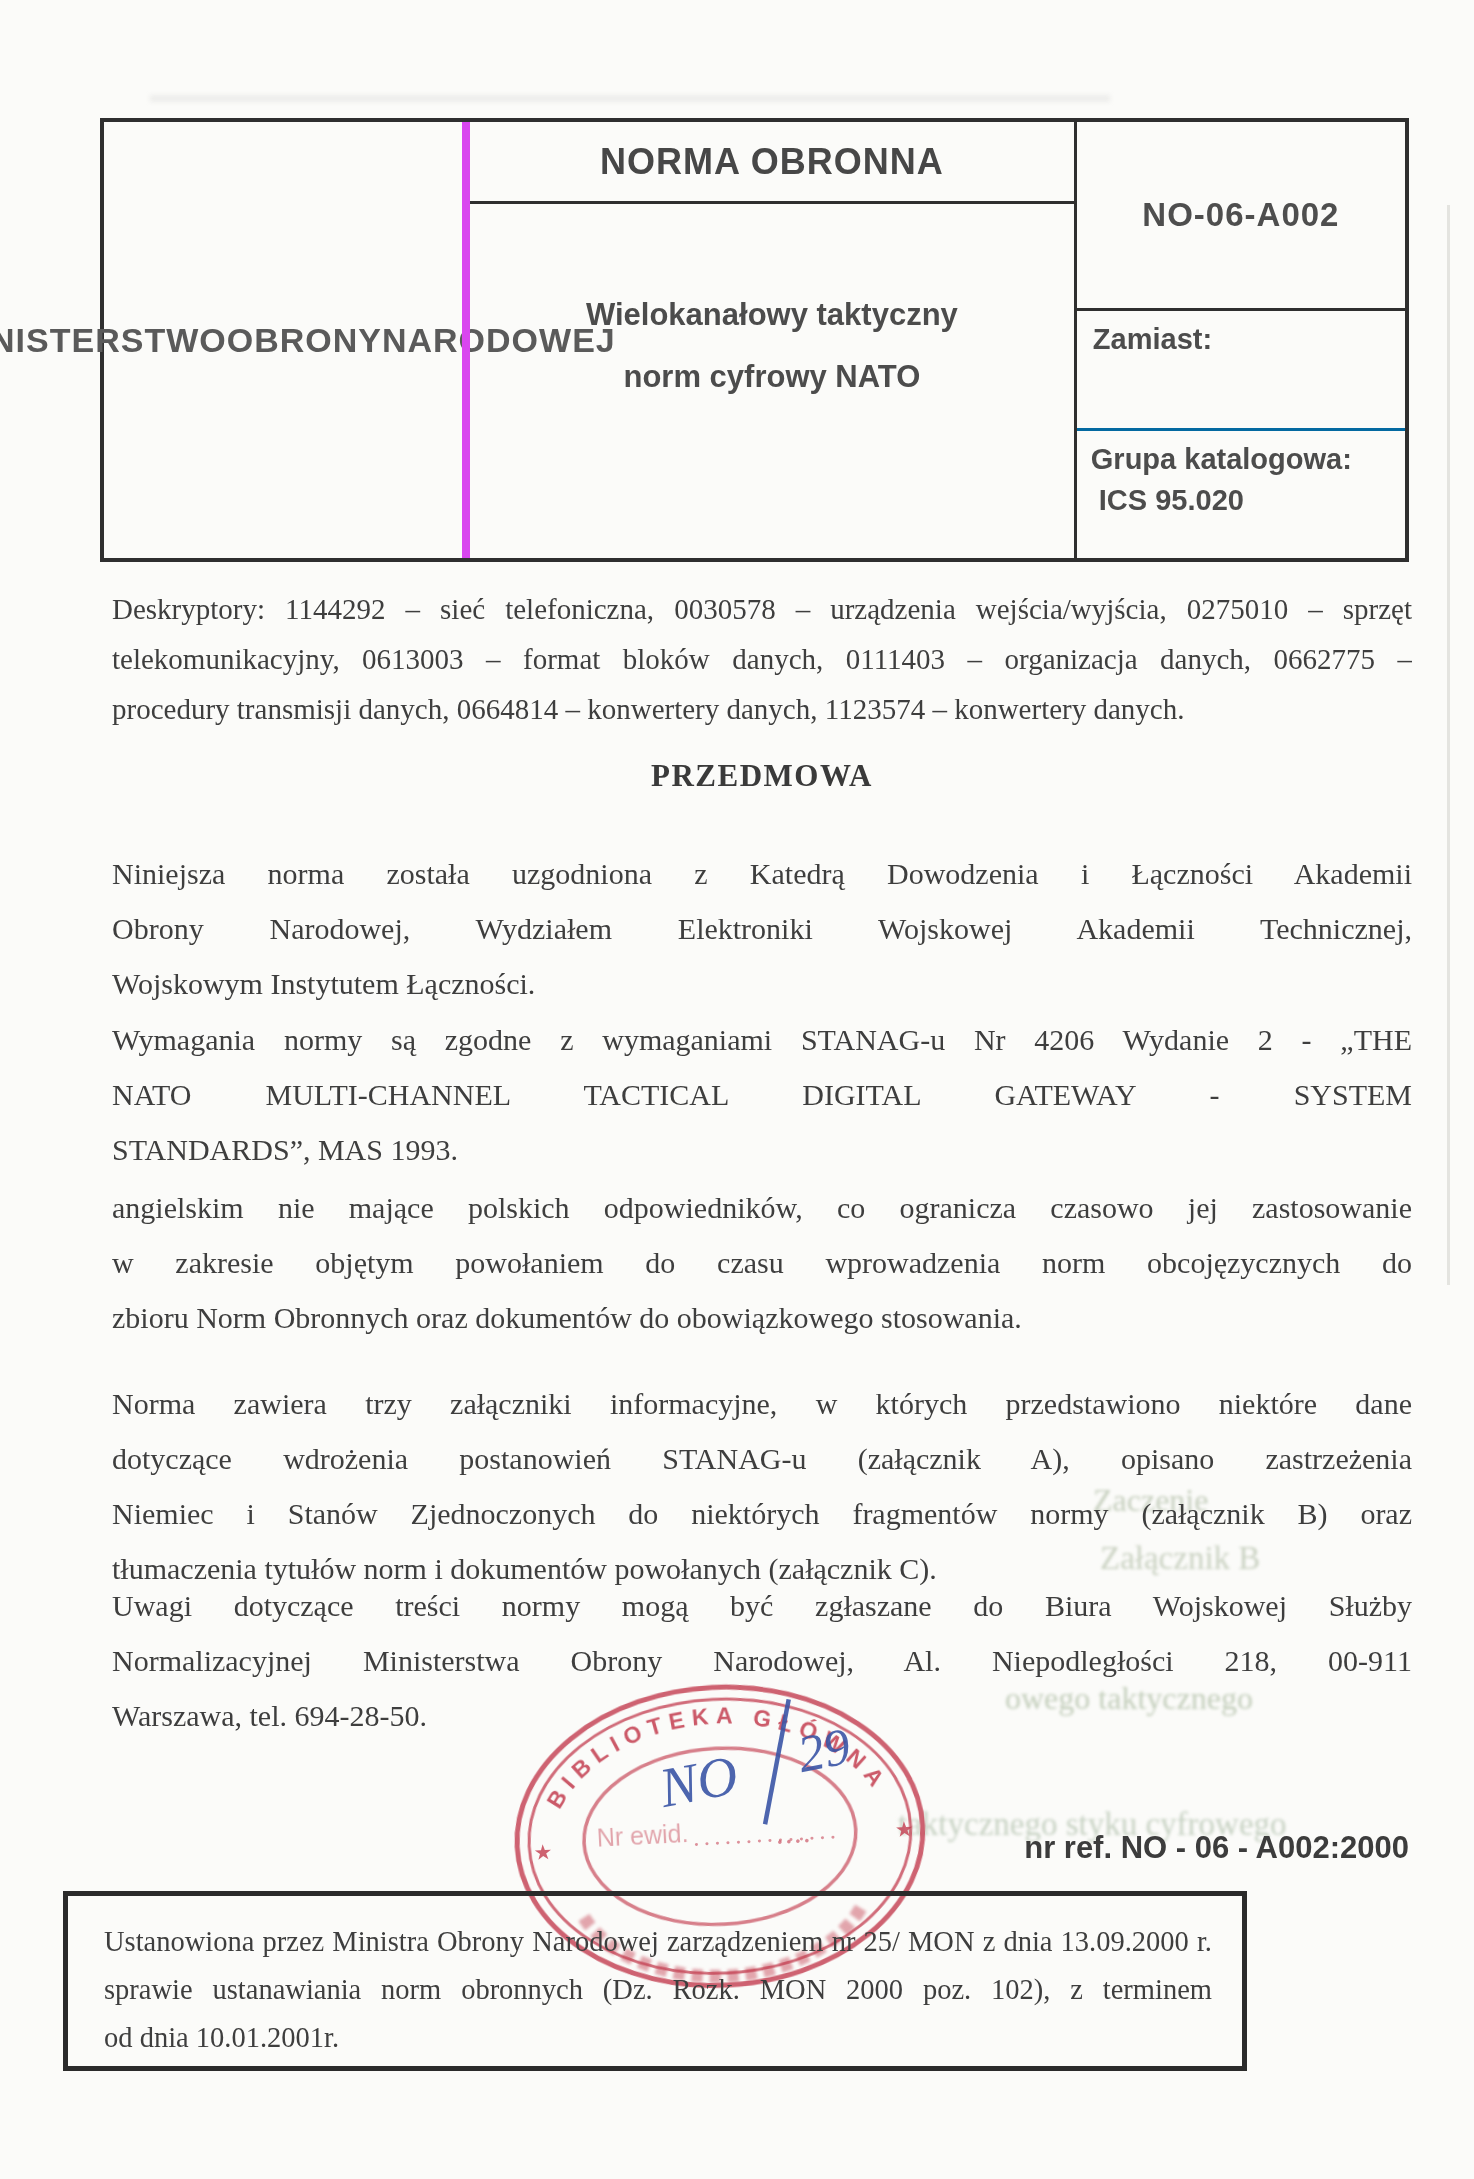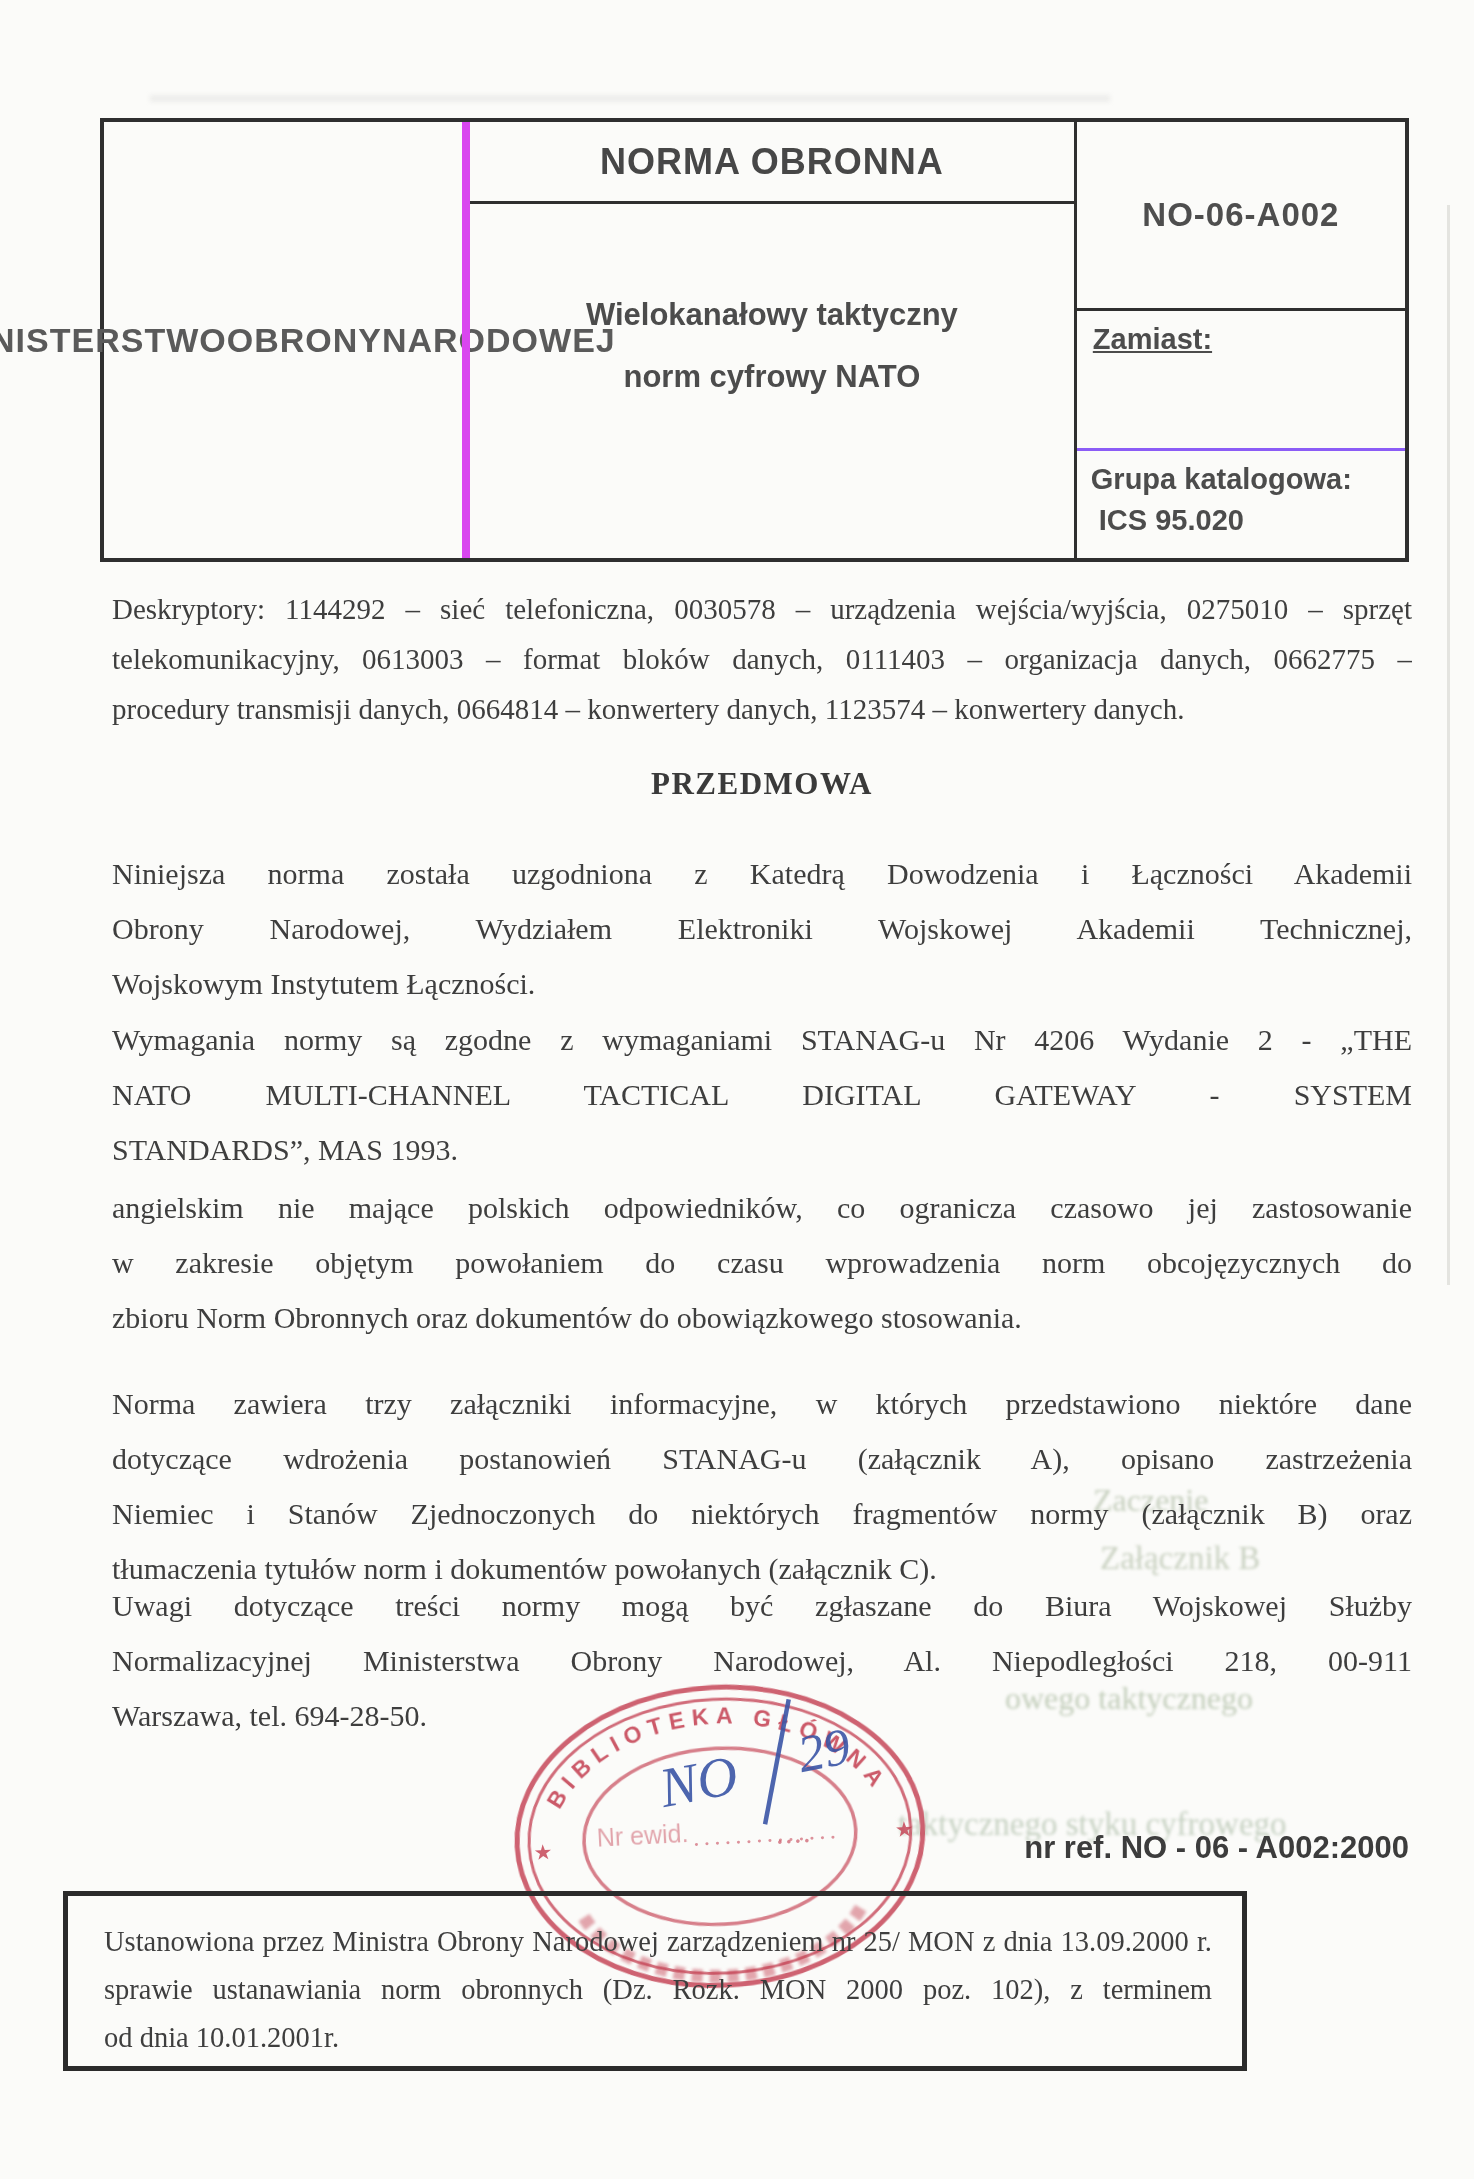--- a/index.html
+++ b/index.html
@@ -14,32 +14,32 @@
             font-size:34px;color:#5a5a5a;letter-spacing:1px;}
   .col-mid{width:620px;box-sizing:border-box;border-left:8px solid #d946ef;border-right:3px solid #2f2f2f;
            display:flex;flex-direction:column;}
   .cell-norma{height:79px;border-bottom:3px solid #2f2f2f;display:flex;align-items:center;
               justify-content:center;font-size:36px;color:#474747;letter-spacing:1px;}
   .cell-title{flex:1;display:flex;flex-direction:column;align-items:center;padding-top:80px;
               font-size:31px;color:#4c4c4c;line-height:62px;}
   .col-right{width:331px;box-sizing:border-box;display:flex;flex-direction:column;color:#4c4c4c;}
   .cell-code{height:189px;border-bottom:3px solid #2f2f2f;box-sizing:border-box;display:flex;
              align-items:center;justify-content:center;font-size:33px;color:#4e4e4e;letter-spacing:1px;}
-  .cell-zamiast{height:140px;border-bottom:3px solid #8b5cf6;box-sizing:border-box;
-                padding:12px 0 0 16px;font-size:29px;text-decoration:underline;}
+  .cell-zamiast{height:120px;border-bottom:3px solid #0369a1;box-sizing:border-box;
+                padding:12px 0 0 16px;font-size:29px;}
   .cell-grupa{flex:1;padding:8px 0 12px 14px;font-size:29px;line-height:41px;}
   .grupa-val{padding-left:8px;}
   
   .block{position:absolute;left:112px;width:1300px;}
   .jl{height:55px;overflow:hidden;text-align:justify;font-size:30px;line-height:55px;}
   .jl::after{content:"";display:inline-block;width:100%;height:0;}
   .jl.last::after{content:none;}
   .desk .jl{height:50px;line-height:50px;font-size:29px;}
   .heading{position:absolute;left:112px;width:1300px;top:758px;text-align:center;
-           font-weight:bold;font-size:31px;letter-spacing:1.5px;color:#3a3a3a;margin-top:8px;}
+           font-weight:bold;font-size:31px;letter-spacing:1.5px;color:#3a3a3a;}
   
   .refline{position:absolute;left:112px;width:1297px;top:1830px;text-align:right;
            font-family:"Liberation Sans", sans-serif;font-weight:bold;font-size:31px;color:#3c3c3c;}
   .fbox{position:absolute;left:63px;top:1891px;width:1184px;height:180px;box-sizing:border-box;
         border:5px solid #2b2b2b;padding:22px 30px 16px 36px;}
   .fbox .jl{height:48px;line-height:48px;font-size:28.5px;}
   
   .ghost{position:absolute;filter:blur(1.6px);font-family:"Liberation Serif", serif;pointer-events:none;}
   .smudge{position:absolute;left:150px;top:95px;width:960px;height:7px;background:#ededeb;
           filter:blur(2px);}

